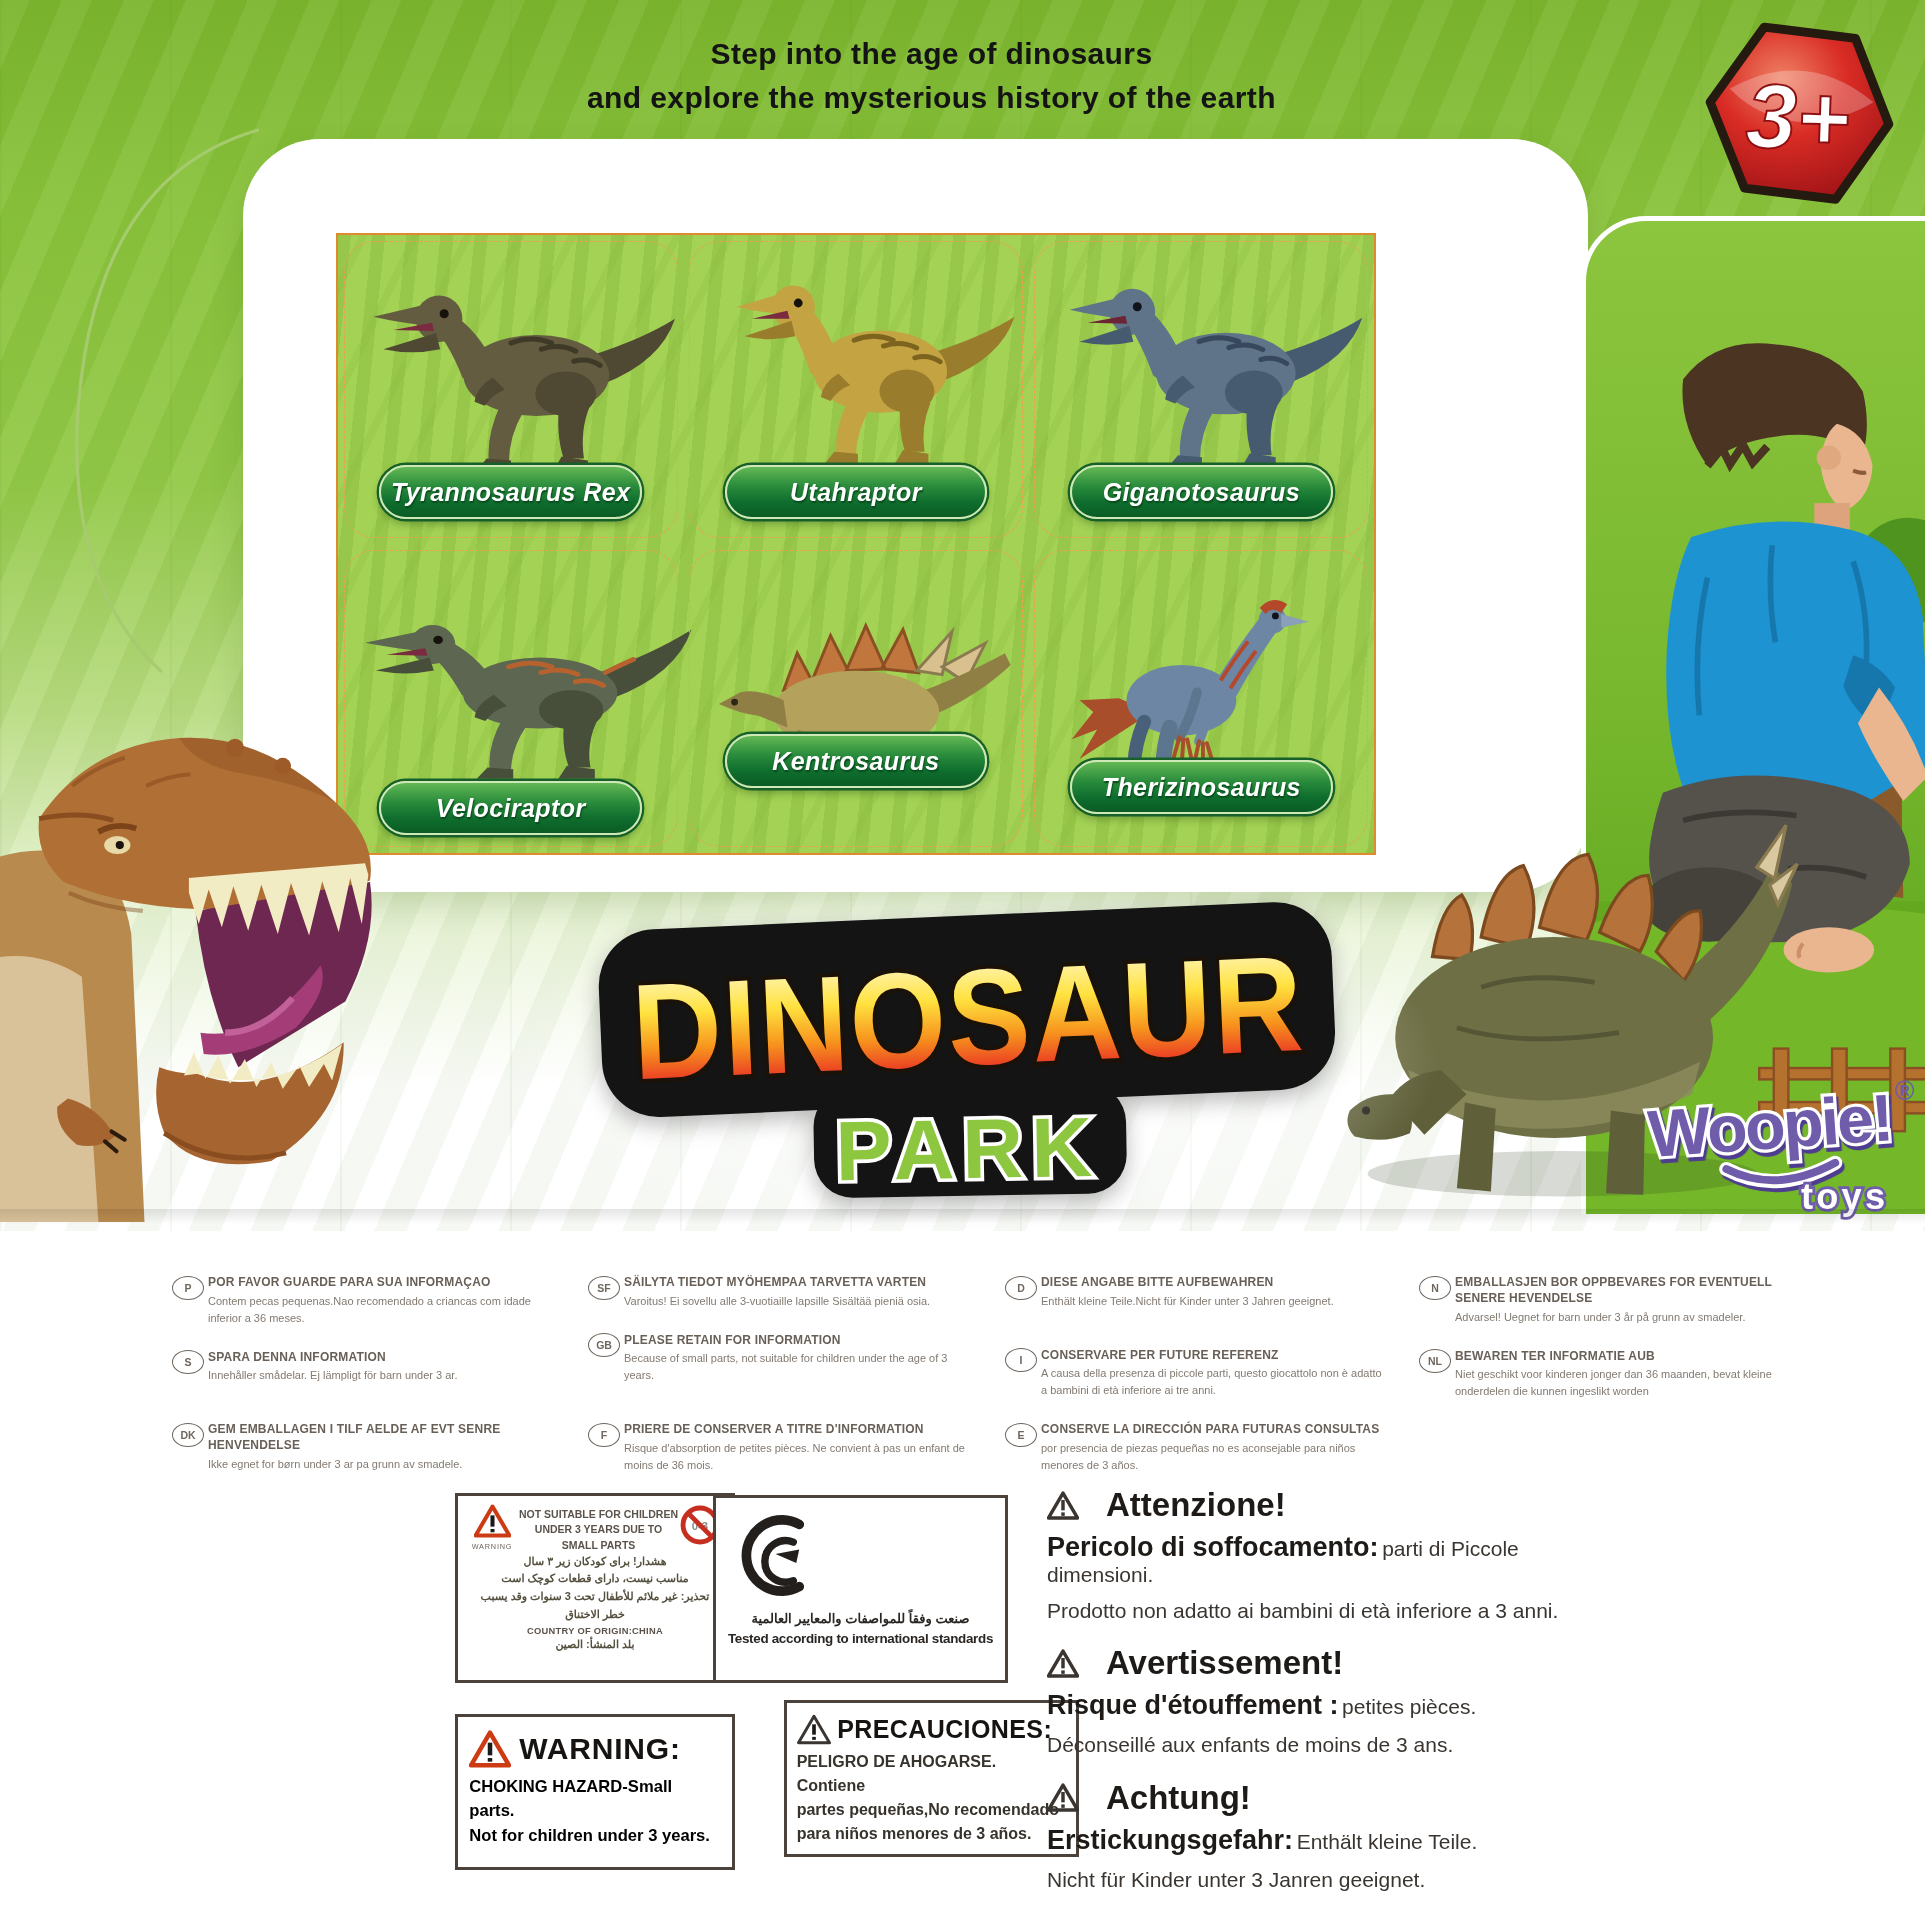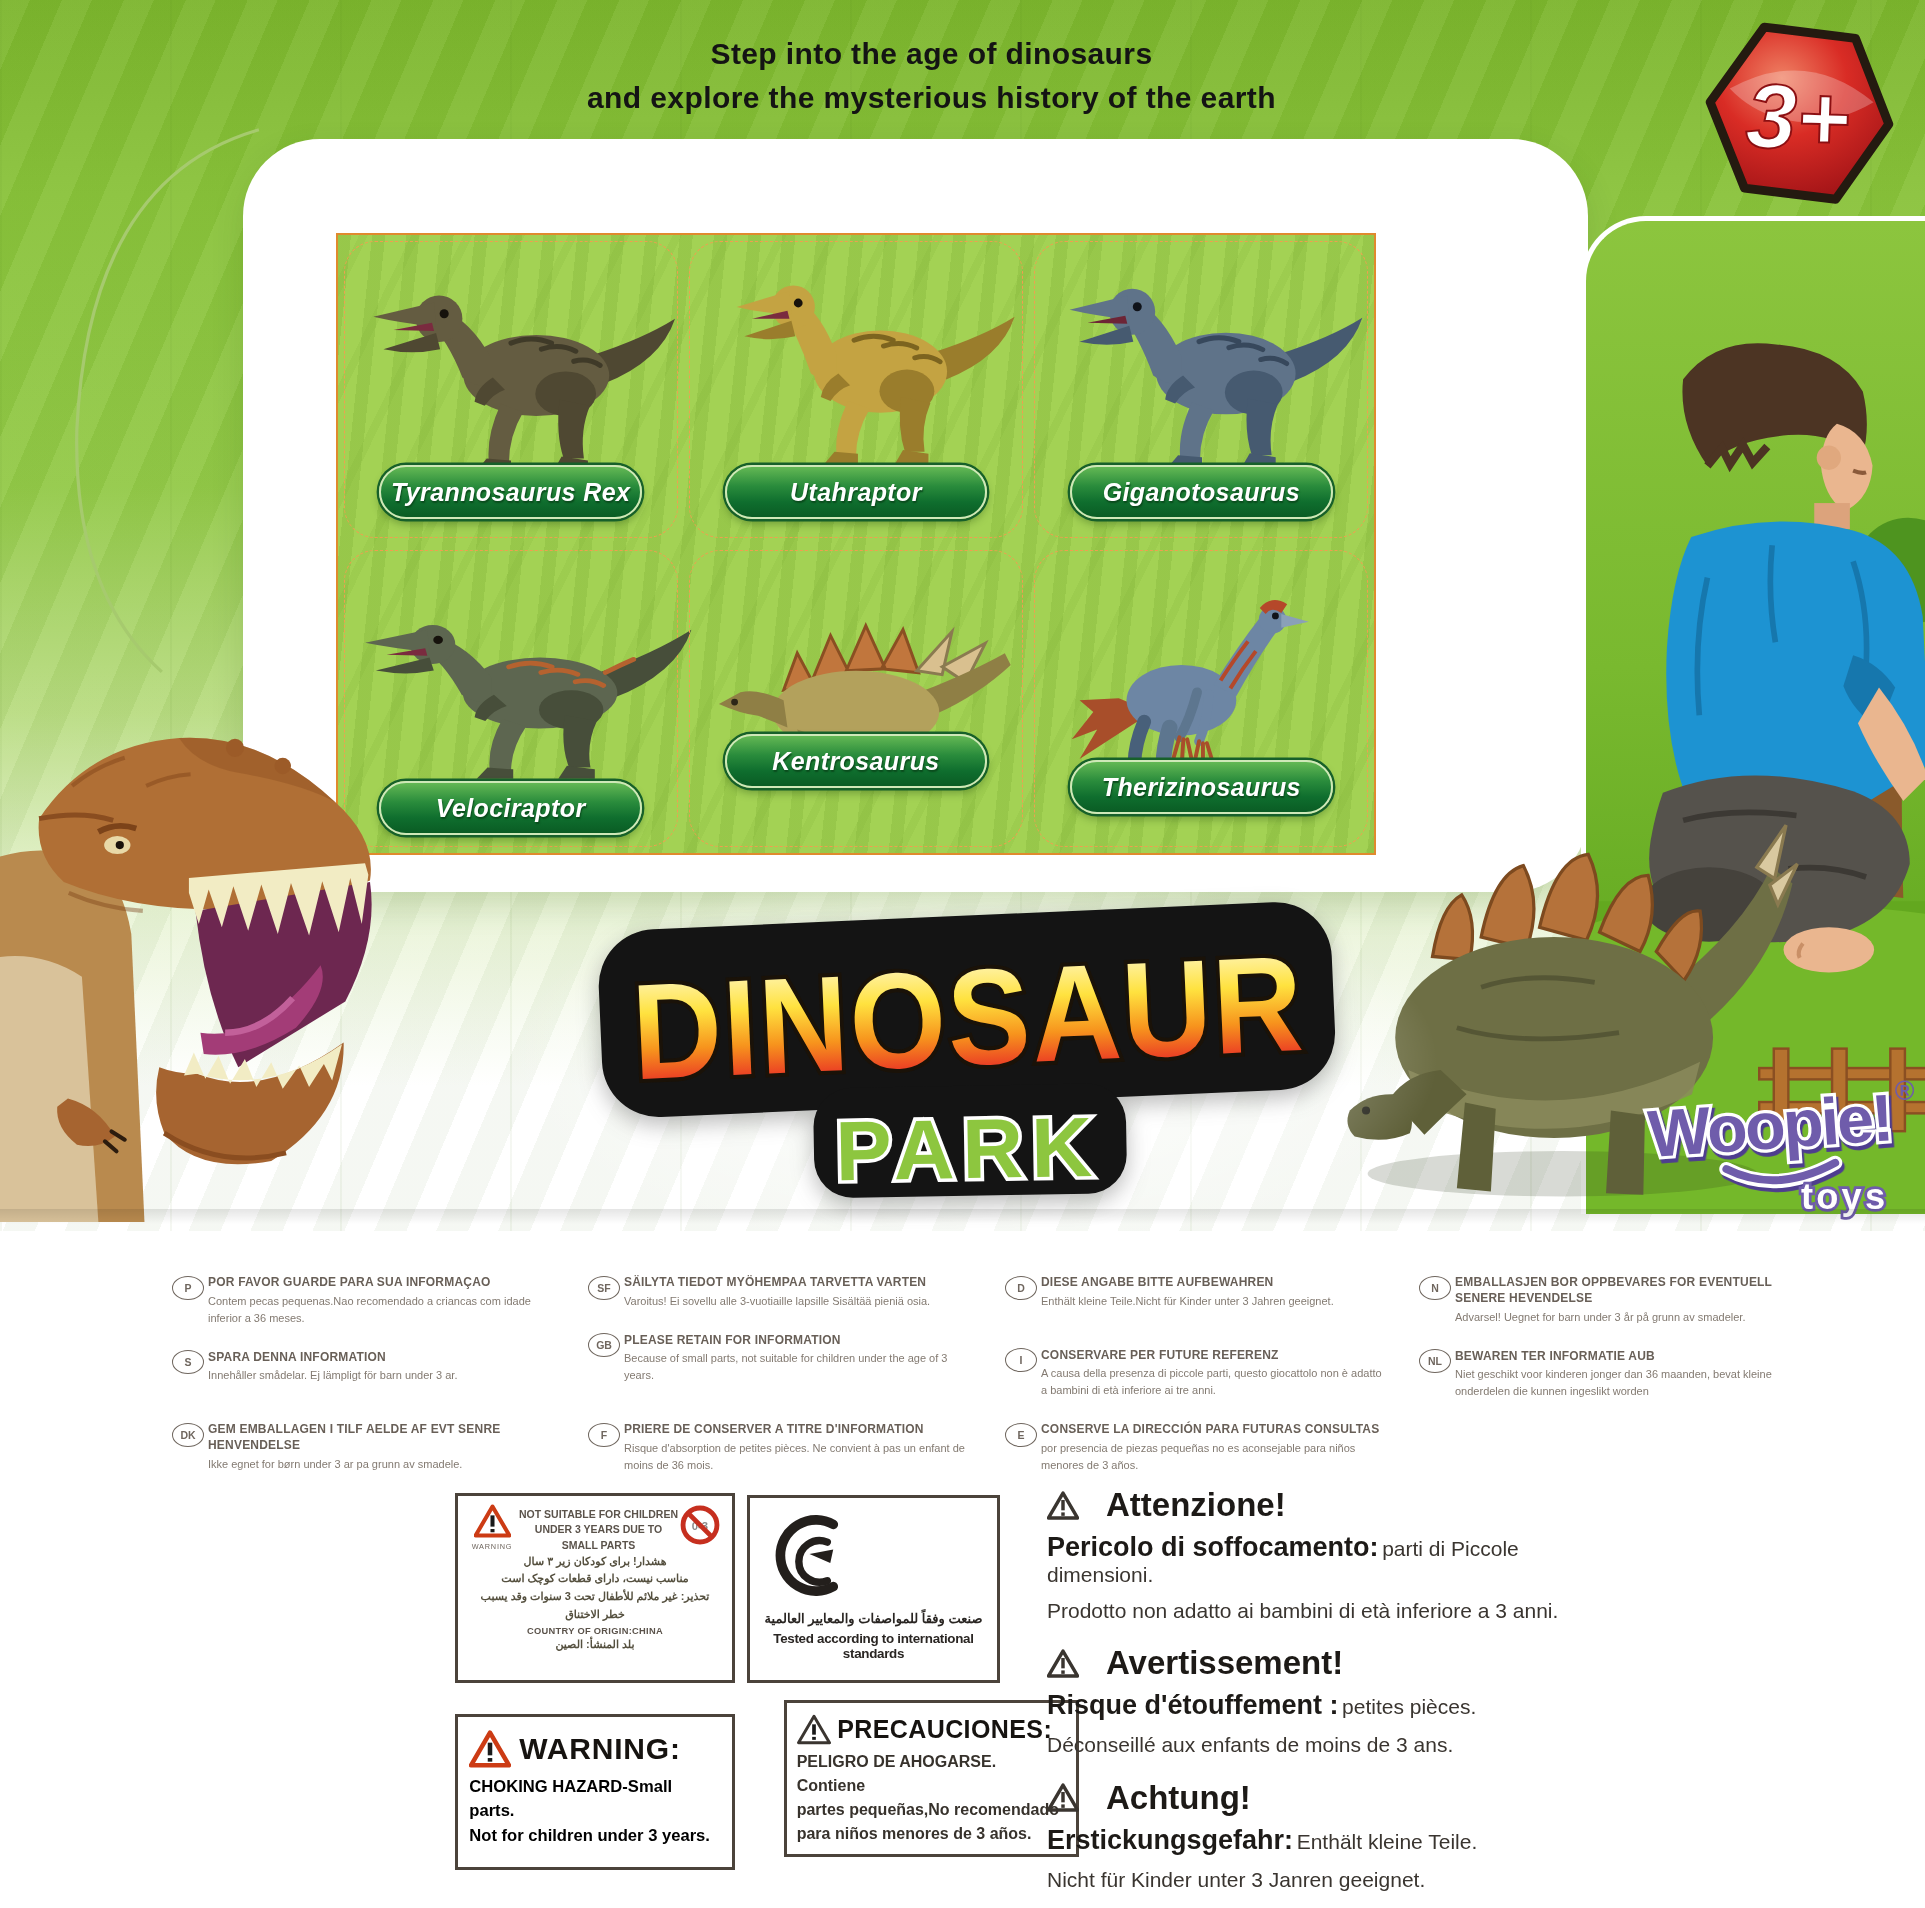--- a/index.html
+++ b/index.html
@@ -76,21 +76,21 @@
   .s-icon{flex:0 0 36px;margin-top:1.6px;}
   .s-oval{width:30px;height:22px;border:1.6px solid #6f665e;border-radius:50%;
     display:flex;align-items:center;justify-content:center;font-size:10.5px;font-weight:bold;color:#6f665e;}
   .s-text{flex:1;}
   .s-title{font-size:12px;font-weight:600;letter-spacing:0.2px;line-height:1.35;color:#685f57;}
   .s-body{font-size:11px;line-height:1.55;margin-top:2.4px;color:#837a71;}
 
   .box{position:absolute;border:3.2px solid #4b433b;background:#ffffff;box-sizing:border-box;color:#2f2b26;}
   .box-origin{left:455px;top:1493px;width:280px;height:190px;padding:8px 8px;}
   .box-warning{left:455px;top:1714px;width:280px;height:156px;padding:13px 11.3px;}
-  .box-tested{left:747px;top:1495px;width:253px;height:188px;padding:9.7px 9.7px;}
+  .box-tested{left:713px;top:1495px;width:295px;height:188px;padding:9.7px 9.7px;}
   .box-prec{left:784px;top:1700px;width:295px;height:157px;padding:11.3px 9.7px;}
 
   .origin-top{display:flex;align-items:flex-start;}
   .origin-warnside{width:52px;text-align:center;}
   .origin-warnlabel{font-size:7.3px;color:#6f665e;letter-spacing:0.8px;margin-top:0.8px;}
   .origin-heading{flex:1;text-align:center;font-size:10.5px;font-weight:bold;line-height:1.45;color:#5b534b;padding-top:3.2px;}
   .origin-no{width:45px;}
   .rtl-line{direction:rtl;text-align:center;font-size:11px;font-weight:bold;color:#55503f;line-height:1.6;}
   .origin-line{text-align:center;font-size:9.3px;font-weight:bold;color:#5b534b;margin-top:3.2px;letter-spacing:0.3px;}
 

